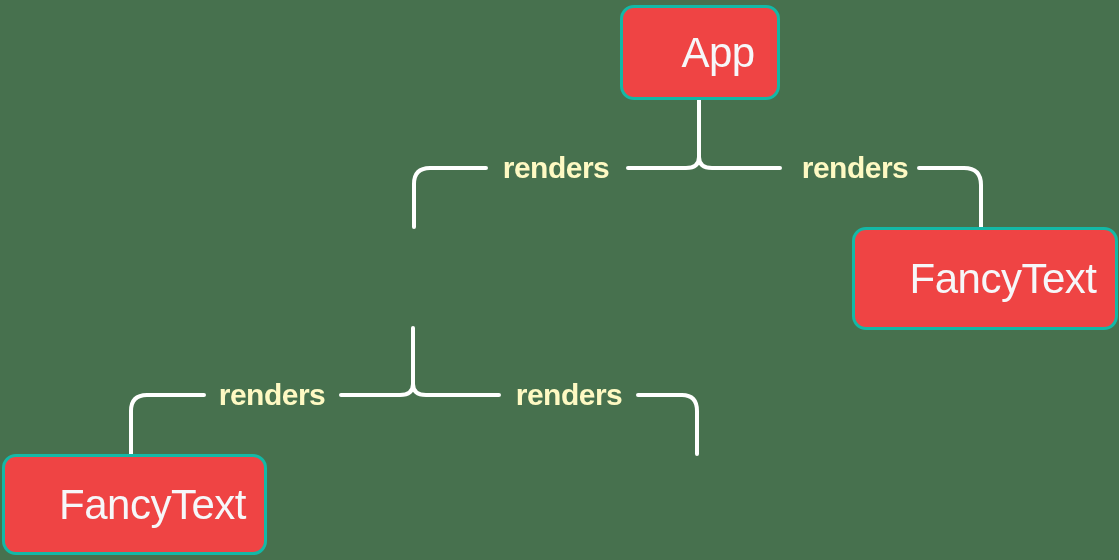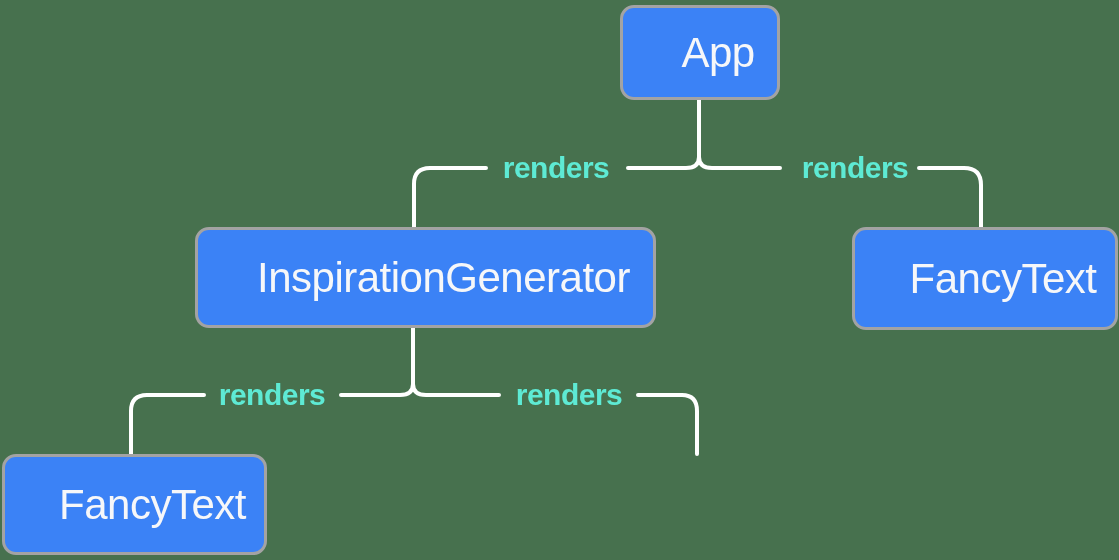--- a/index.html
+++ b/index.html
@@ -17,37 +17,37 @@
   }
   #edge-layer {
     position: absolute;
     left: 0; top: 0;
     width: 1119px;
     height: 560px;
   }
   .node {
     position: absolute;
     box-sizing: border-box;
-    background: #3b82f6;
-    border: 3px solid #a3a3a3;
+    background: #ef4444;
+    border: 3px solid #14b8a6;
     border-radius: 14px;
     display: flex;
     align-items: center;
     justify-content: center;
     color: #F6F7F9;
     font-size: 42px;
     font-weight: 500;
     letter-spacing: -0.5px;
     white-space: nowrap;
     padding-left: 36px;
   }
   .edge-label {
     position: absolute;
     transform: translate(-50%, -50%);
-    color: #5eead4;
+    color: #fef9c3;
     font-size: 30px;
     font-weight: 600;
     letter-spacing: -0.5px;
     line-height: 1;
     white-space: nowrap;
   }
   .edge-path {
     stroke: #FFFFFF;
     stroke-width: 4;
     fill: none;
@@ -69,21 +69,20 @@
 
     <path class="edge-path" d="M413,328 L413,384"></path>
     <path class="edge-path" d="M413,384 Q413,395 400,395 L341,395"></path>
     <path class="edge-path" d="M204,395 L147,395 Q131,395 131,411 L131,454"></path>
     <path class="edge-path" d="M413,384 Q413,395 426,395 L499,395"></path>
     <path class="edge-path" d="M638,395 L682,395 Q697,395 697,411 L697,454"></path>
   </svg>
 
   <div class="node" style="left:620px; top:5px; width:160px; height:95px;">App</div>
 
-  <div class="node" style="left:195px; top:227px; width:461px; height:101px;">InspirationGenerator</div>
 
   <div class="node" style="left:852px; top:227px; width:266px; height:103px;">FancyText</div>
 
   <div class="node" style="left:2px; top:454px; width:265px; height:101px;">FancyText</div>
 
 
   <div class="edge-label" style="left:556px; top:168px;">renders</div>
 
   <div class="edge-label" style="left:855px; top:168px;">renders</div>
 

